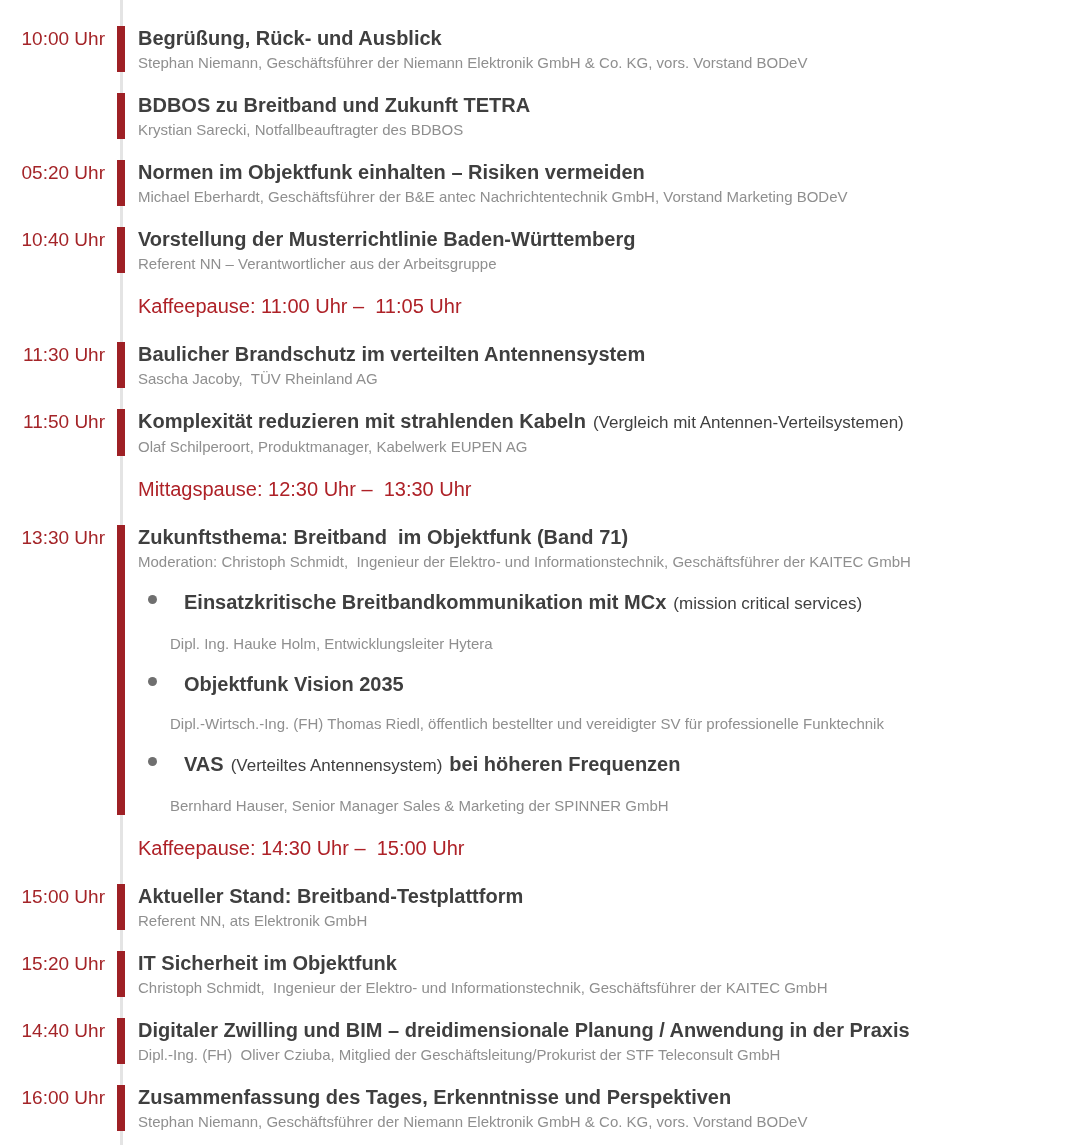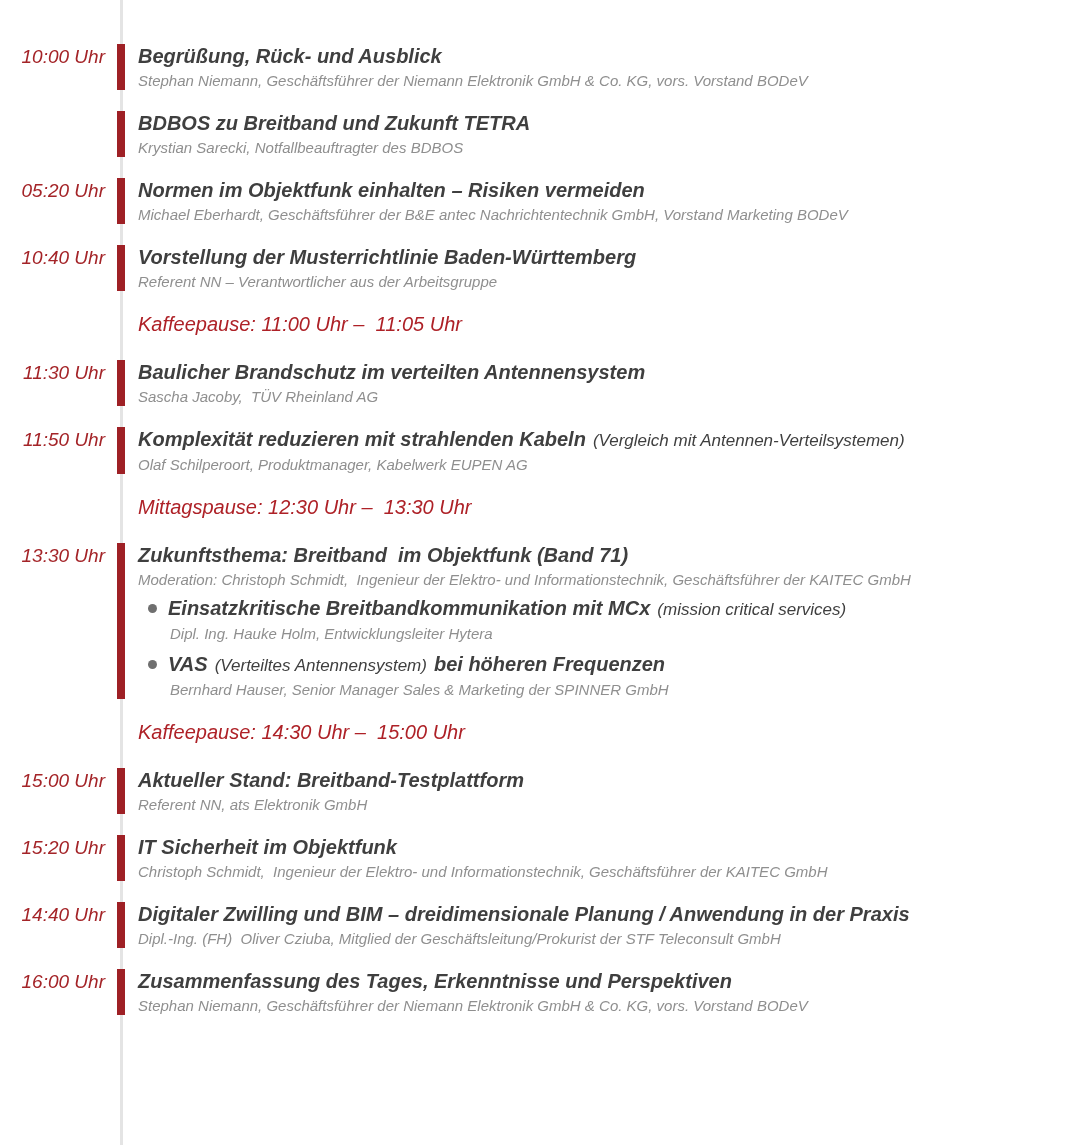--- a/index.html
+++ b/index.html
@@ -18,21 +18,21 @@
     --timeline-gray: #e4e4e4;
     --bullet-gray: #6f6f6f;
   }
   .vline {
     position: absolute;
     left: 120px; top: 0;
     width: 3px; height: 1145px;
     background: var(--timeline-gray);
     z-index: 0;
   }
-  #items { position: relative; z-index: 1; padding-top: 44px; font-style: italic; }
+  #items { position: relative; z-index: 1; padding-top: 26px; }
   .row {
     display: grid;
     grid-template-columns: 105px 33px 1fr;
     margin-bottom: 21px;
   }
   .row .time {
     text-align: right;
     color: var(--time-red);
     font-size: 19px;
     line-height: 25px;
@@ -79,23 +79,23 @@
   .bullet { position: relative; padding-left: 30px; margin-bottom: 9px; }
   .bullet:last-child { margin-bottom: 0; }
   .bullet .dot {
     position: absolute;
     left: 10px; top: 8px;
     width: 9px; height: 9px;
     border-radius: 50%;
     background: var(--bullet-gray);
   }
   .btitle {
-    margin: 0;
+    margin: 16px;
     font-size: 20px;
-    line-height: 25px;
+    line-height: 30px;
     font-weight: 700;
     color: var(--title-gray);
     white-space: pre-wrap;
   }
   .bullet .subtitle { margin-left: 2px; }
 </style>
 </head>
 <body style="--accent-red: #9e2025; --time-red: #a42428; --break-red: #ae2127; --title-gray: #3f3f3f; --subtitle-gray: #8f8f8f; --timeline-gray: #e4e4e4; --bullet-gray: #6f6f6f;">
 
 <div class="vline"></div>
@@ -182,20 +182,24 @@
     <div class="bar"></div>
     <div class="content">
       <h3 class="title"><span class="t">Zukunftsthema: Breitband  im Objektfunk (Band 71)</span></h3>
       <p class="subtitle">Moderation: Christoph Schmidt,  Ingenieur der Elektro- und Informationstechnik, Geschäftsführer der KAITEC GmbH</p>
       <div class="bullets">
   <div class="bullet">
     <h4 class="btitle"><span class="dot"></span><span class="t">Einsatzkritische Breitbandkommunikation mit MCx</span><span class="note">(mission critical services)</span></h4>
     <p class="subtitle">Dipl. Ing. Hauke Holm, Entwicklungsleiter Hytera</p>
   </div>
 
+  <div class="bullet">
+    <h4 class="btitle"><span class="dot"></span><span class="t">Objektfunk Vision 2035</span></h4>
+    <p class="subtitle">Dipl.-Wirtsch.-Ing. (FH) Thomas Riedl, öffentlich bestellter und vereidigter SV für professionelle Funktechnik</p>
+  </div>
 
   <div class="bullet">
     <h4 class="btitle"><span class="dot"></span><span class="t">VAS</span><span class="note">(Verteiltes Antennensystem)</span><span class="t t2">bei höheren Frequenzen</span></h4>
     <p class="subtitle">Bernhard Hauser, Senior Manager Sales &amp; Marketing der SPINNER GmbH</p>
   </div>
 </div>
     </div>
   </section>
 
   <section class="row break">

